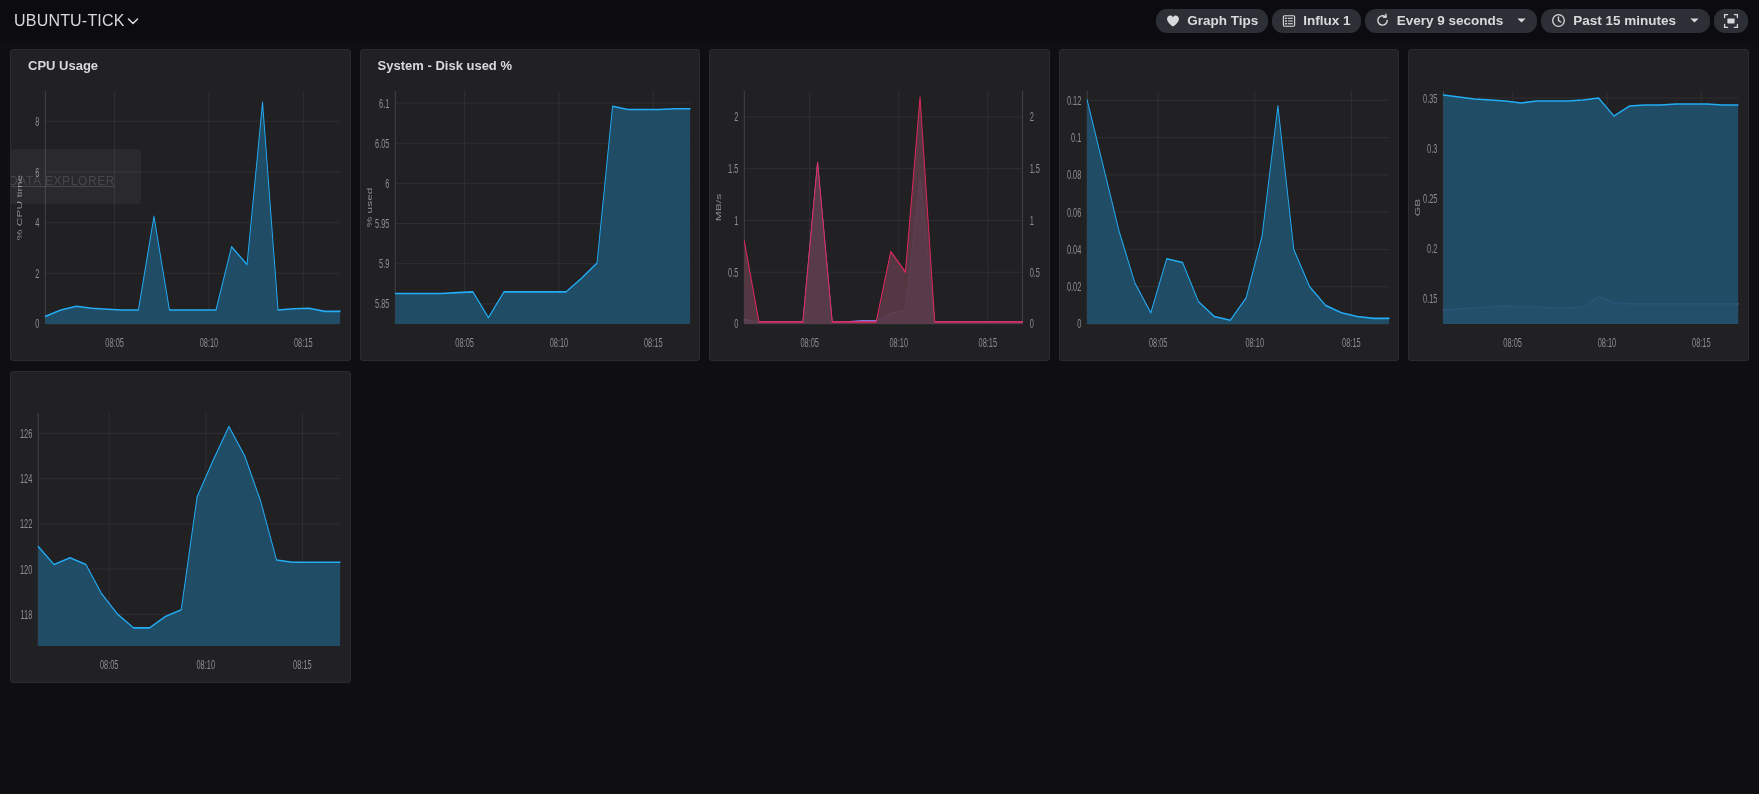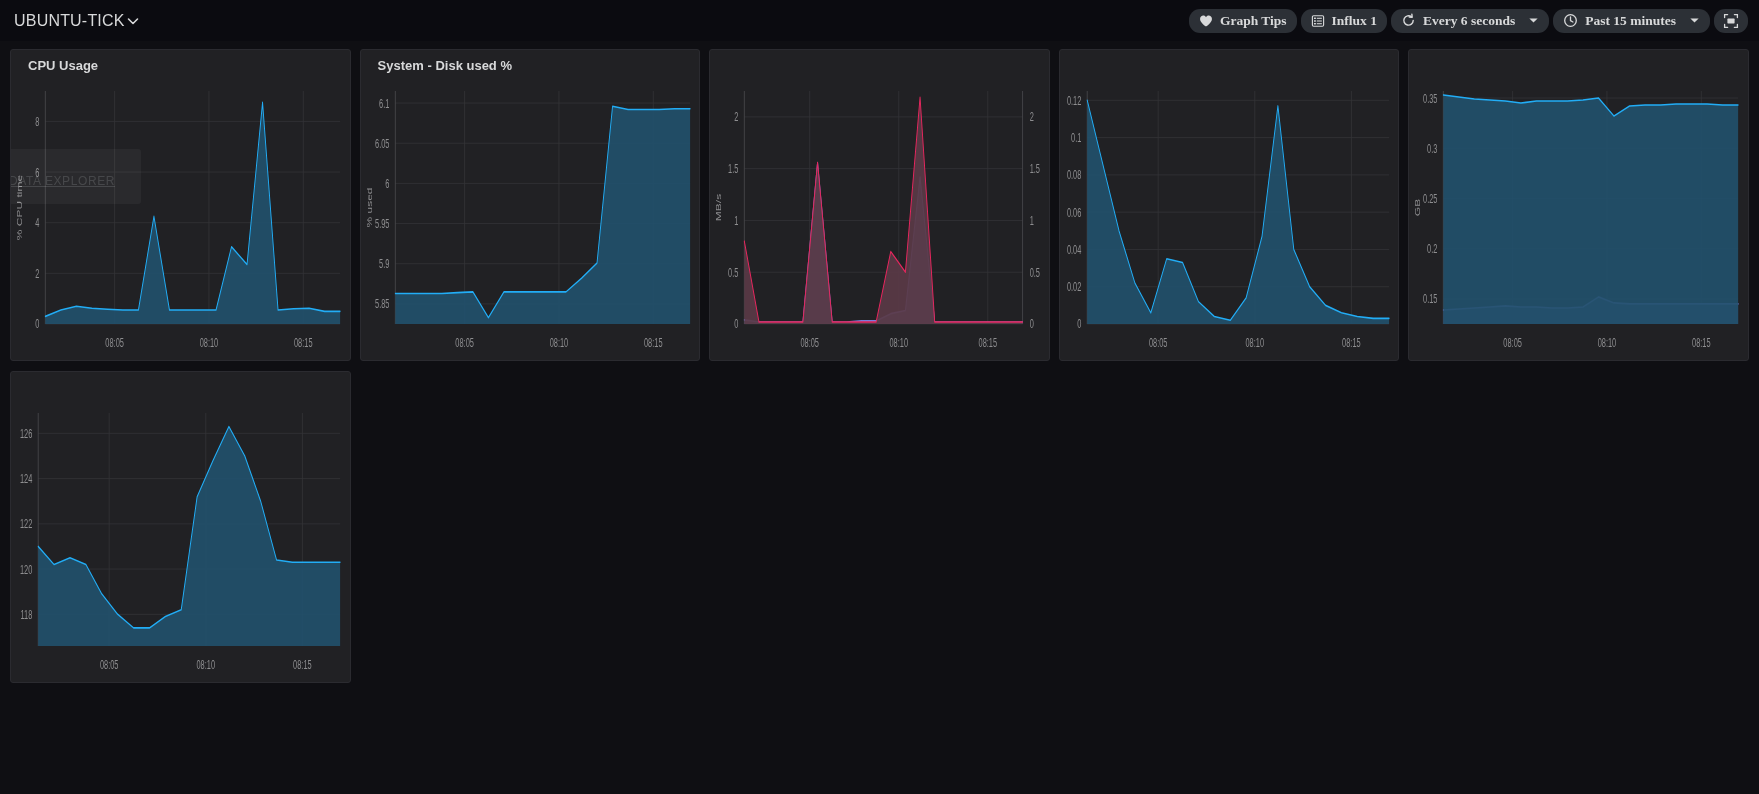--- a/index.html
+++ b/index.html
@@ -31,21 +31,20 @@
   .tb-btn {
     height: 24px;
     background: #2c3036;
     border-radius: 11px;
     display: flex; align-items: center; gap: 7px;
     padding: 0 10px;
     color: #d8d9da;
     font-size: 13.5px;
     font-weight: bold;
     white-space: nowrap;
-    font-family: Liberation Serif, serif;
   }
   .tb-btn .glyph { display: flex; align-items: center; }
   .tb-btn .dd { margin-left: 6px; display:flex; align-items:center; }
   .tb-btn.square { padding: 0 9px; }
 
   
   .dash {
     padding: 8px 10px 0 10px;
     display: grid;
     grid-template-columns: repeat(5, 1fr);
@@ -131,21 +130,21 @@
       <span>Influx 1</span>
     </div>
 
     <div class="tb-btn">
       <span class="glyph">
         <svg width="15" height="15" viewBox="0 0 16 16" aria-hidden="true">
           <path d="M13 8 A5 5 0 1 1 11.2 4.1" fill="none" stroke="#d8d9da" stroke-width="1.5" stroke-linecap="round"></path>
           <path d="M11.6 1.3 L11.9 4.6 L8.7 4.2" fill="none" stroke="#d8d9da" stroke-width="1.5" stroke-linecap="round" stroke-linejoin="round"></path>
         </svg>
       </span>
-      <span>Every 6 seconds</span>
+      <span>Every 9 seconds</span>
       <span class="dd">
         <svg width="11" height="11" viewBox="0 0 12 12" aria-hidden="true">
           <path d="M1.5 3.8 L6 8.3 L10.5 3.8 Z" fill="#d8d9da"></path>
         </svg>
       </span>
     </div>
 
     <div class="tb-btn">
       <span class="glyph">
         <svg width="15" height="15" viewBox="0 0 16 16" aria-hidden="true">

